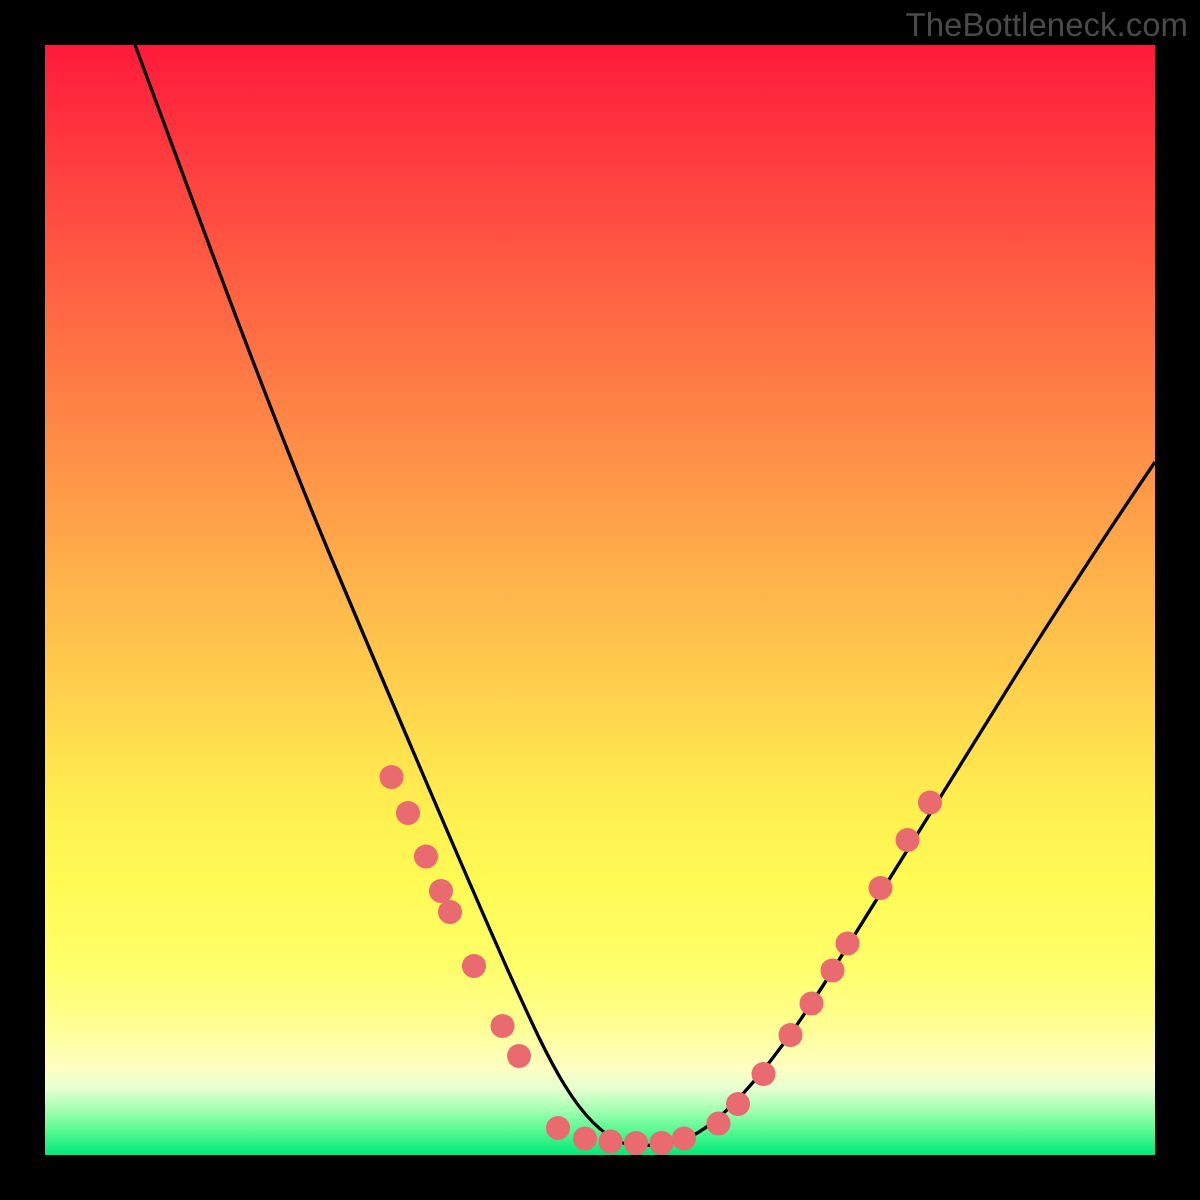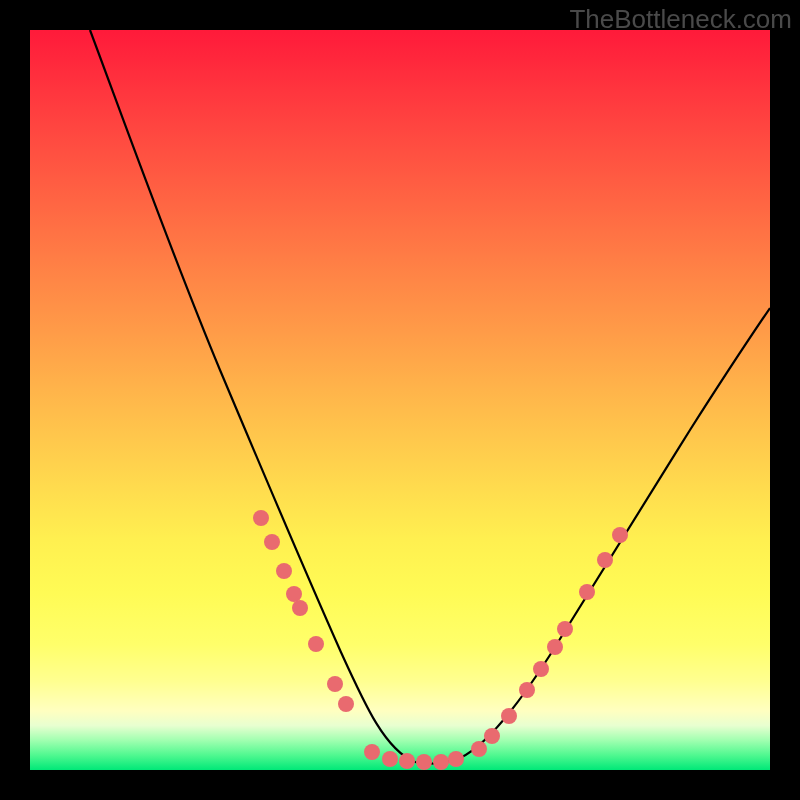--- a/index.html
+++ b/index.html
@@ -44,21 +44,21 @@
       #a0ffb0 96%,
       #50f890 98%,
       #00e878 100%
     );
   }
   .watermark {
     position: absolute;
     top: 4px;
     right: 8px;
     color: #4a4a4a;
-    font-size: 26px;
+    font-size: 22px;
     font-weight: 500;
     font-family: Arial, sans-serif;
     z-index: 10;
   }
   .curve-container {
     position: absolute;
     top: 30px;
     left: 30px;
     width: 740px;
     height: 740px;

